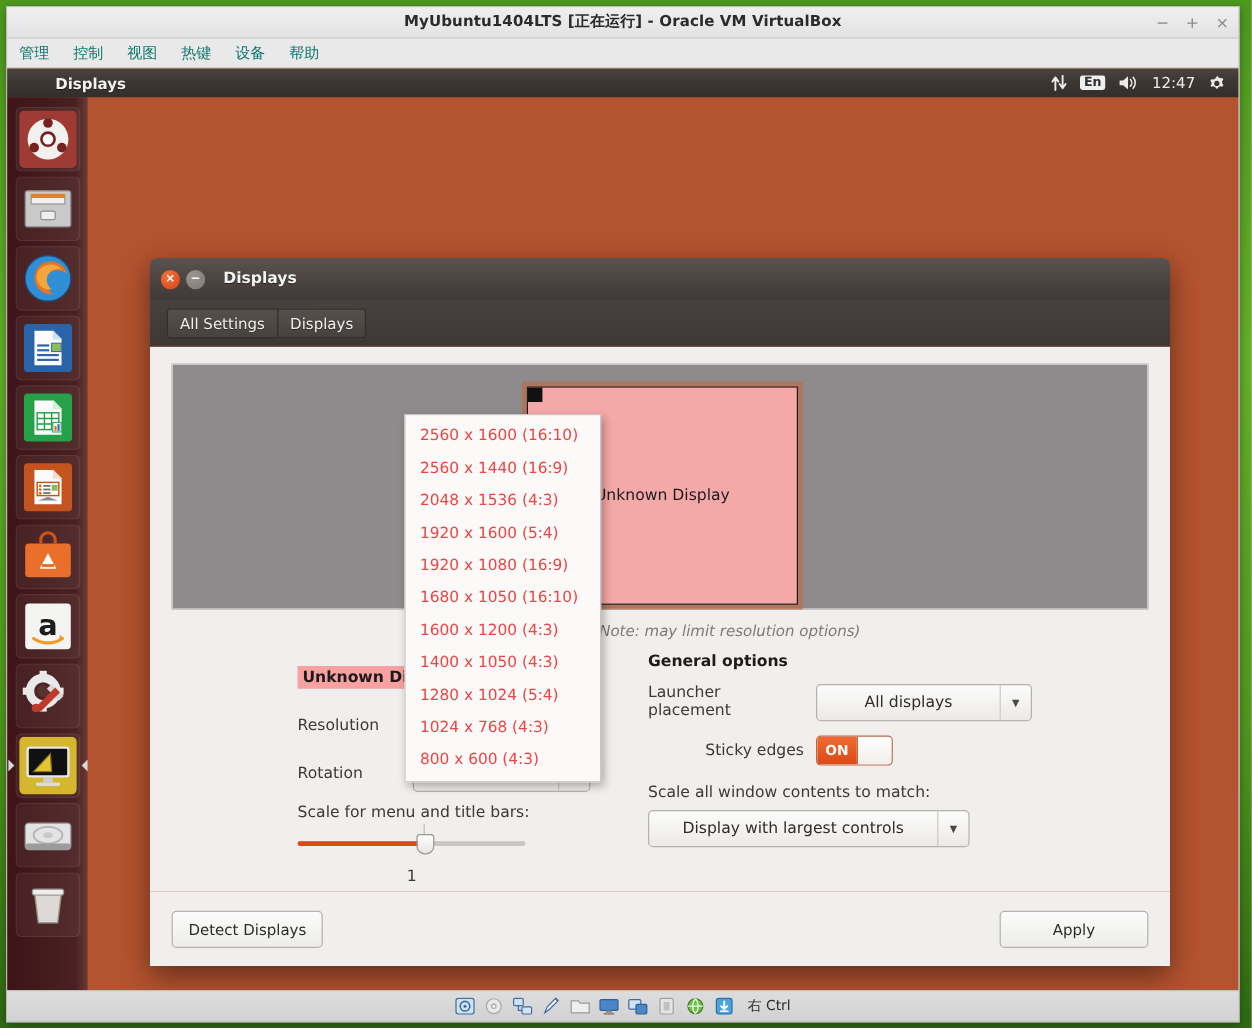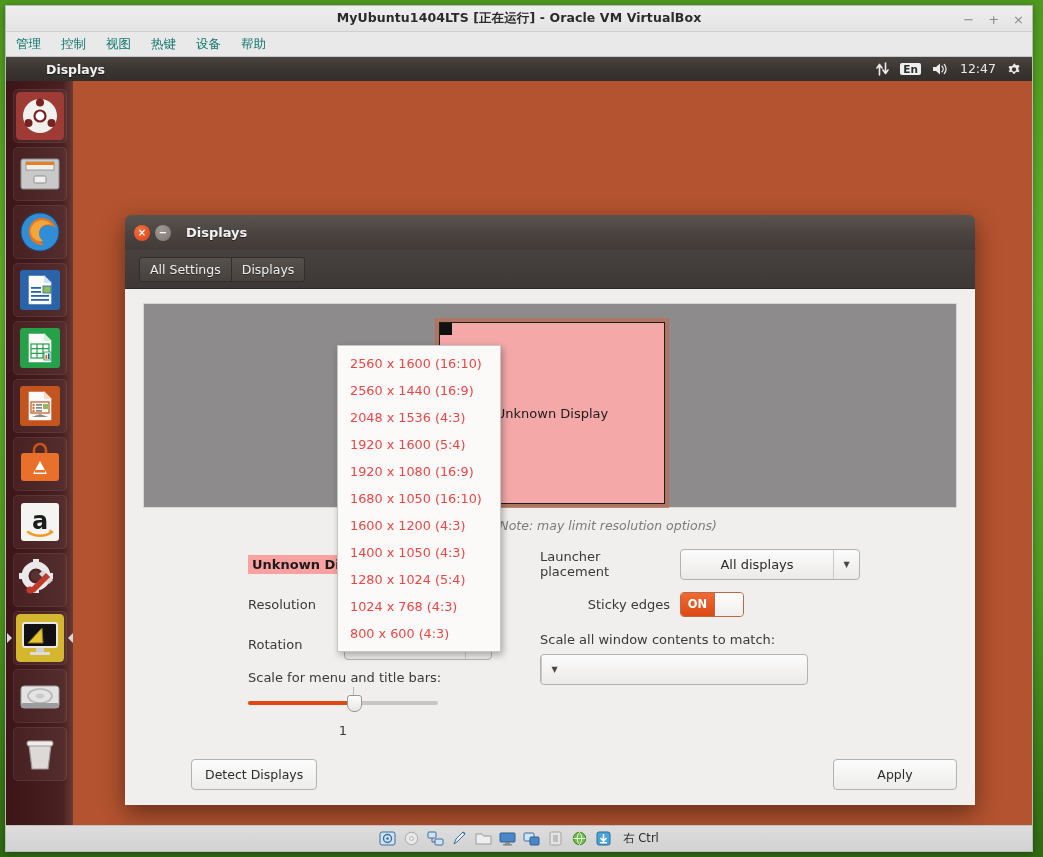--- a/index.html
+++ b/index.html
@@ -213,21 +213,21 @@
                  border-left: 1px solid #b86a45; border-radius: 0 3px 3px 0; }
 
   #scaleall-label { font-size: 13px; color: #3b3836; margin: 8px 0 7px 0; }
 
   
   #dw-footer { height: 62px; flex: 0 0 62px; background: #f0efee;
                display: flex; align-items: center; padding: 0 18px; }
   .push-btn {
     background: linear-gradient(180deg,#fcfcfc 0%,#ececea 100%);
     border: 1px solid #b5b1ad; border-radius: 4px;
-    font-size: 12.5px; color: #2e2b29; padding: 7px 13px; cursor: default; margin-left: 48px;
+    font-size: 12.5px; color: #2e2b29; padding: 7px 13px; cursor: default;
   }
   #btn-apply { margin-left: auto; width: 124px; text-align: center; }
 
   
   #res-menu {
     position: absolute; left: 331px; top: 288px; width: 164px;
     background: #fbfaf9; border: 1px solid #c9c5c2;
     box-shadow: 2px 3px 7px rgba(0,0,0,.3);
     z-index: 90; padding: 4px 0;
   }
@@ -490,40 +490,42 @@
             <div id="slider-wrap">
               <div id="slider-tick"></div>
               <div id="slider-track"></div>
               <div id="slider-fill"></div>
               <div id="slider-handle"></div>
             </div>
             <div id="slider-value">1</div>
           </div>
 
           <div id="col-right">
+            <div class="section-head">General options</div>
 
             <div class="form-row">
               <span class="form-label" style="width:140px;padding-right:10px;text-align:left">Launcher placement</span>
               <div class="combo" id="combo-launcher">
                 <span class="combo-text">All displays</span>
                 <span class="combo-arrow">▼</span>
               </div>
             </div>
 
             <div class="form-row">
               <span class="form-label" style="width:140px;padding-right:10px;text-align:right">Sticky edges</span>
               <div class="toggle">
                 <span class="toggle-on">ON</span>
                 <span class="toggle-knob"></span>
               </div>
             </div>
 
             <div id="scaleall-label">Scale all window contents to match:</div>
 
             <div class="combo" id="combo-scaleall">
+              <span class="combo-text">Display with largest controls</span>
               <span class="combo-arrow">▼</span>
             </div>
           </div>
 
         </div>
       </div>
 
       <div id="dw-footer">
         <span class="push-btn">Detect Displays</span>
         <span class="push-btn" id="btn-apply">Apply</span>

